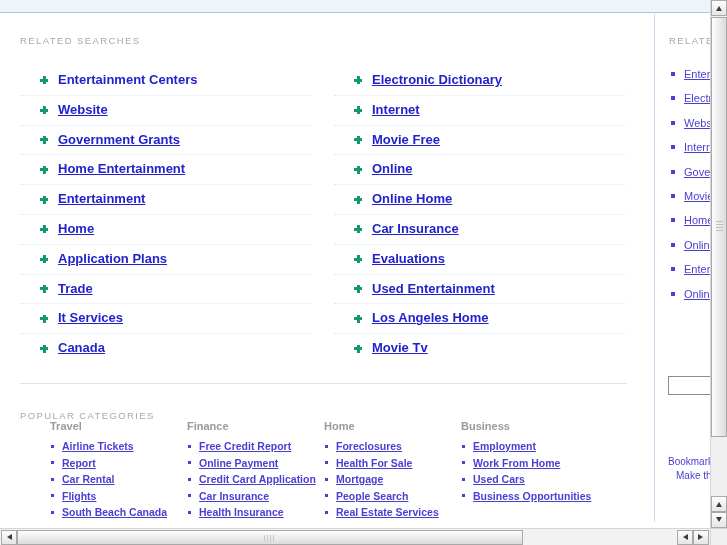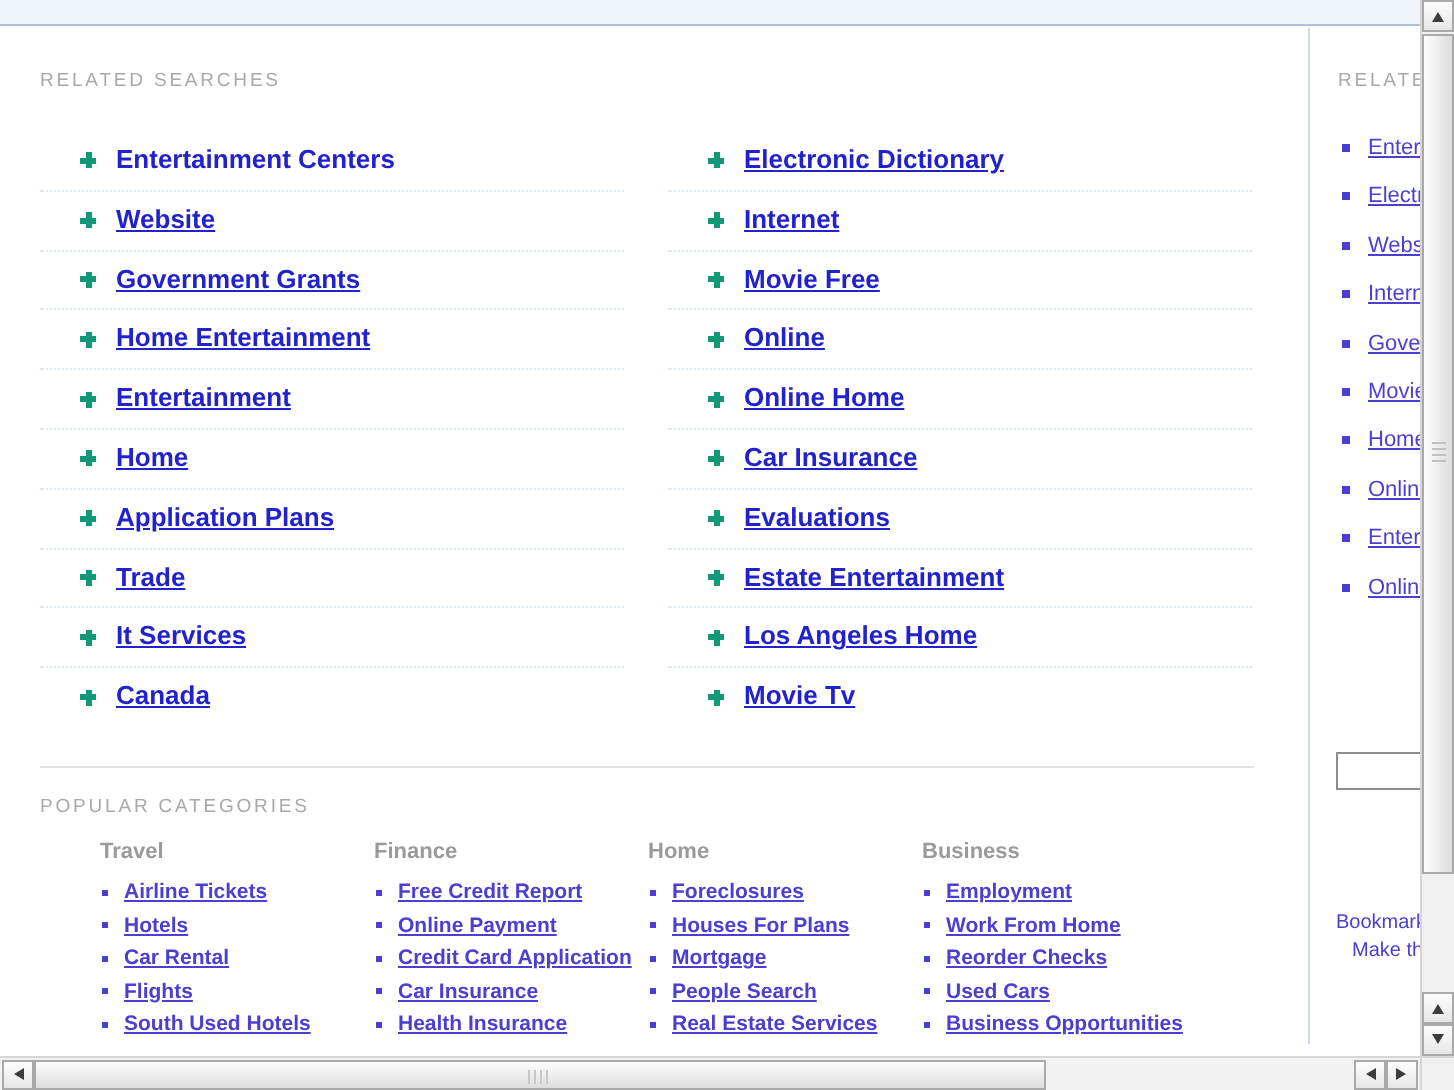--- a/index.html
+++ b/index.html
@@ -151,21 +151,21 @@
     left: 20px;
     top: 369px;
     width: 607px;
     height: 1px;
     background: #e2e2e2;
   }
 
   #popular-label {
     position: absolute;
     left: 20px;
-    top: 384px;
+    top: 396px;
   }
 
   
   .pc-grid {
     position: absolute;
     left: 50px;
     top: 406px;
     width: 600px;
     font-weight: bold;
   }
@@ -429,60 +429,59 @@
             <div class="rs-item"><span class="rs-bullet"></span><a class="rs-link">Canada</a></div>
           </div>
         <div class="rs-col right" id="rs-right">
             <div class="rs-item"><span class="rs-bullet"></span><a class="rs-link">Electronic Dictionary</a></div>
             <div class="rs-item"><span class="rs-bullet"></span><a class="rs-link">Internet</a></div>
             <div class="rs-item"><span class="rs-bullet"></span><a class="rs-link">Movie Free</a></div>
             <div class="rs-item"><span class="rs-bullet"></span><a class="rs-link">Online</a></div>
             <div class="rs-item"><span class="rs-bullet"></span><a class="rs-link">Online Home</a></div>
             <div class="rs-item"><span class="rs-bullet"></span><a class="rs-link">Car Insurance</a></div>
             <div class="rs-item"><span class="rs-bullet"></span><a class="rs-link">Evaluations</a></div>
-            <div class="rs-item"><span class="rs-bullet"></span><a class="rs-link">Estate Entertainment</a></div>
+            <div class="rs-item"><span class="rs-bullet"></span><a class="rs-link">Used Entertainment</a></div>
             <div class="rs-item"><span class="rs-bullet"></span><a class="rs-link">Los Angeles Home</a></div>
             <div class="rs-item"><span class="rs-bullet"></span><a class="rs-link">Movie Tv</a></div>
           </div>
       </div>
 
       <div class="hr-soft"></div>
 
       <div id="popular-label" class="section-label">POPULAR CATEGORIES</div>
 
       <div class="pc-grid clearfix" id="pc-grid">
           <div class="pc-col">
             <div class="pc-head">Travel</div>
             <div class="pc-item"><span class="pc-dot"></span><a class="pc-link">Airline Tickets</a></div>
-            <div class="pc-item"><span class="pc-dot"></span><a class="pc-link">Hotels</a></div>
+            <div class="pc-item"><span class="pc-dot"></span><a class="pc-link">Report</a></div>
             <div class="pc-item"><span class="pc-dot"></span><a class="pc-link">Car Rental</a></div>
             <div class="pc-item"><span class="pc-dot"></span><a class="pc-link">Flights</a></div>
-            <div class="pc-item"><span class="pc-dot"></span><a class="pc-link">South Used Hotels</a></div>
+            <div class="pc-item"><span class="pc-dot"></span><a class="pc-link">South Beach Canada</a></div>
           </div>
           <div class="pc-col">
             <div class="pc-head">Finance</div>
             <div class="pc-item"><span class="pc-dot"></span><a class="pc-link">Free Credit Report</a></div>
             <div class="pc-item"><span class="pc-dot"></span><a class="pc-link">Online Payment</a></div>
             <div class="pc-item"><span class="pc-dot"></span><a class="pc-link">Credit Card Application</a></div>
             <div class="pc-item"><span class="pc-dot"></span><a class="pc-link">Car Insurance</a></div>
             <div class="pc-item"><span class="pc-dot"></span><a class="pc-link">Health Insurance</a></div>
           </div>
           <div class="pc-col">
             <div class="pc-head">Home</div>
             <div class="pc-item"><span class="pc-dot"></span><a class="pc-link">Foreclosures</a></div>
-            <div class="pc-item"><span class="pc-dot"></span><a class="pc-link">Houses For Plans</a></div>
+            <div class="pc-item"><span class="pc-dot"></span><a class="pc-link">Health For Sale</a></div>
             <div class="pc-item"><span class="pc-dot"></span><a class="pc-link">Mortgage</a></div>
             <div class="pc-item"><span class="pc-dot"></span><a class="pc-link">People Search</a></div>
             <div class="pc-item"><span class="pc-dot"></span><a class="pc-link">Real Estate Services</a></div>
           </div>
           <div class="pc-col">
             <div class="pc-head">Business</div>
             <div class="pc-item"><span class="pc-dot"></span><a class="pc-link">Employment</a></div>
             <div class="pc-item"><span class="pc-dot"></span><a class="pc-link">Work From Home</a></div>
-            <div class="pc-item"><span class="pc-dot"></span><a class="pc-link">Reorder Checks</a></div>
             <div class="pc-item"><span class="pc-dot"></span><a class="pc-link">Used Cars</a></div>
             <div class="pc-item"><span class="pc-dot"></span><a class="pc-link">Business Opportunities</a></div>
           </div>
         </div>
     </div>
 
     <div class="side-col">
       <div id="side-related-label">RELATED</div>
 
       <div class="side-list" id="side-list">

